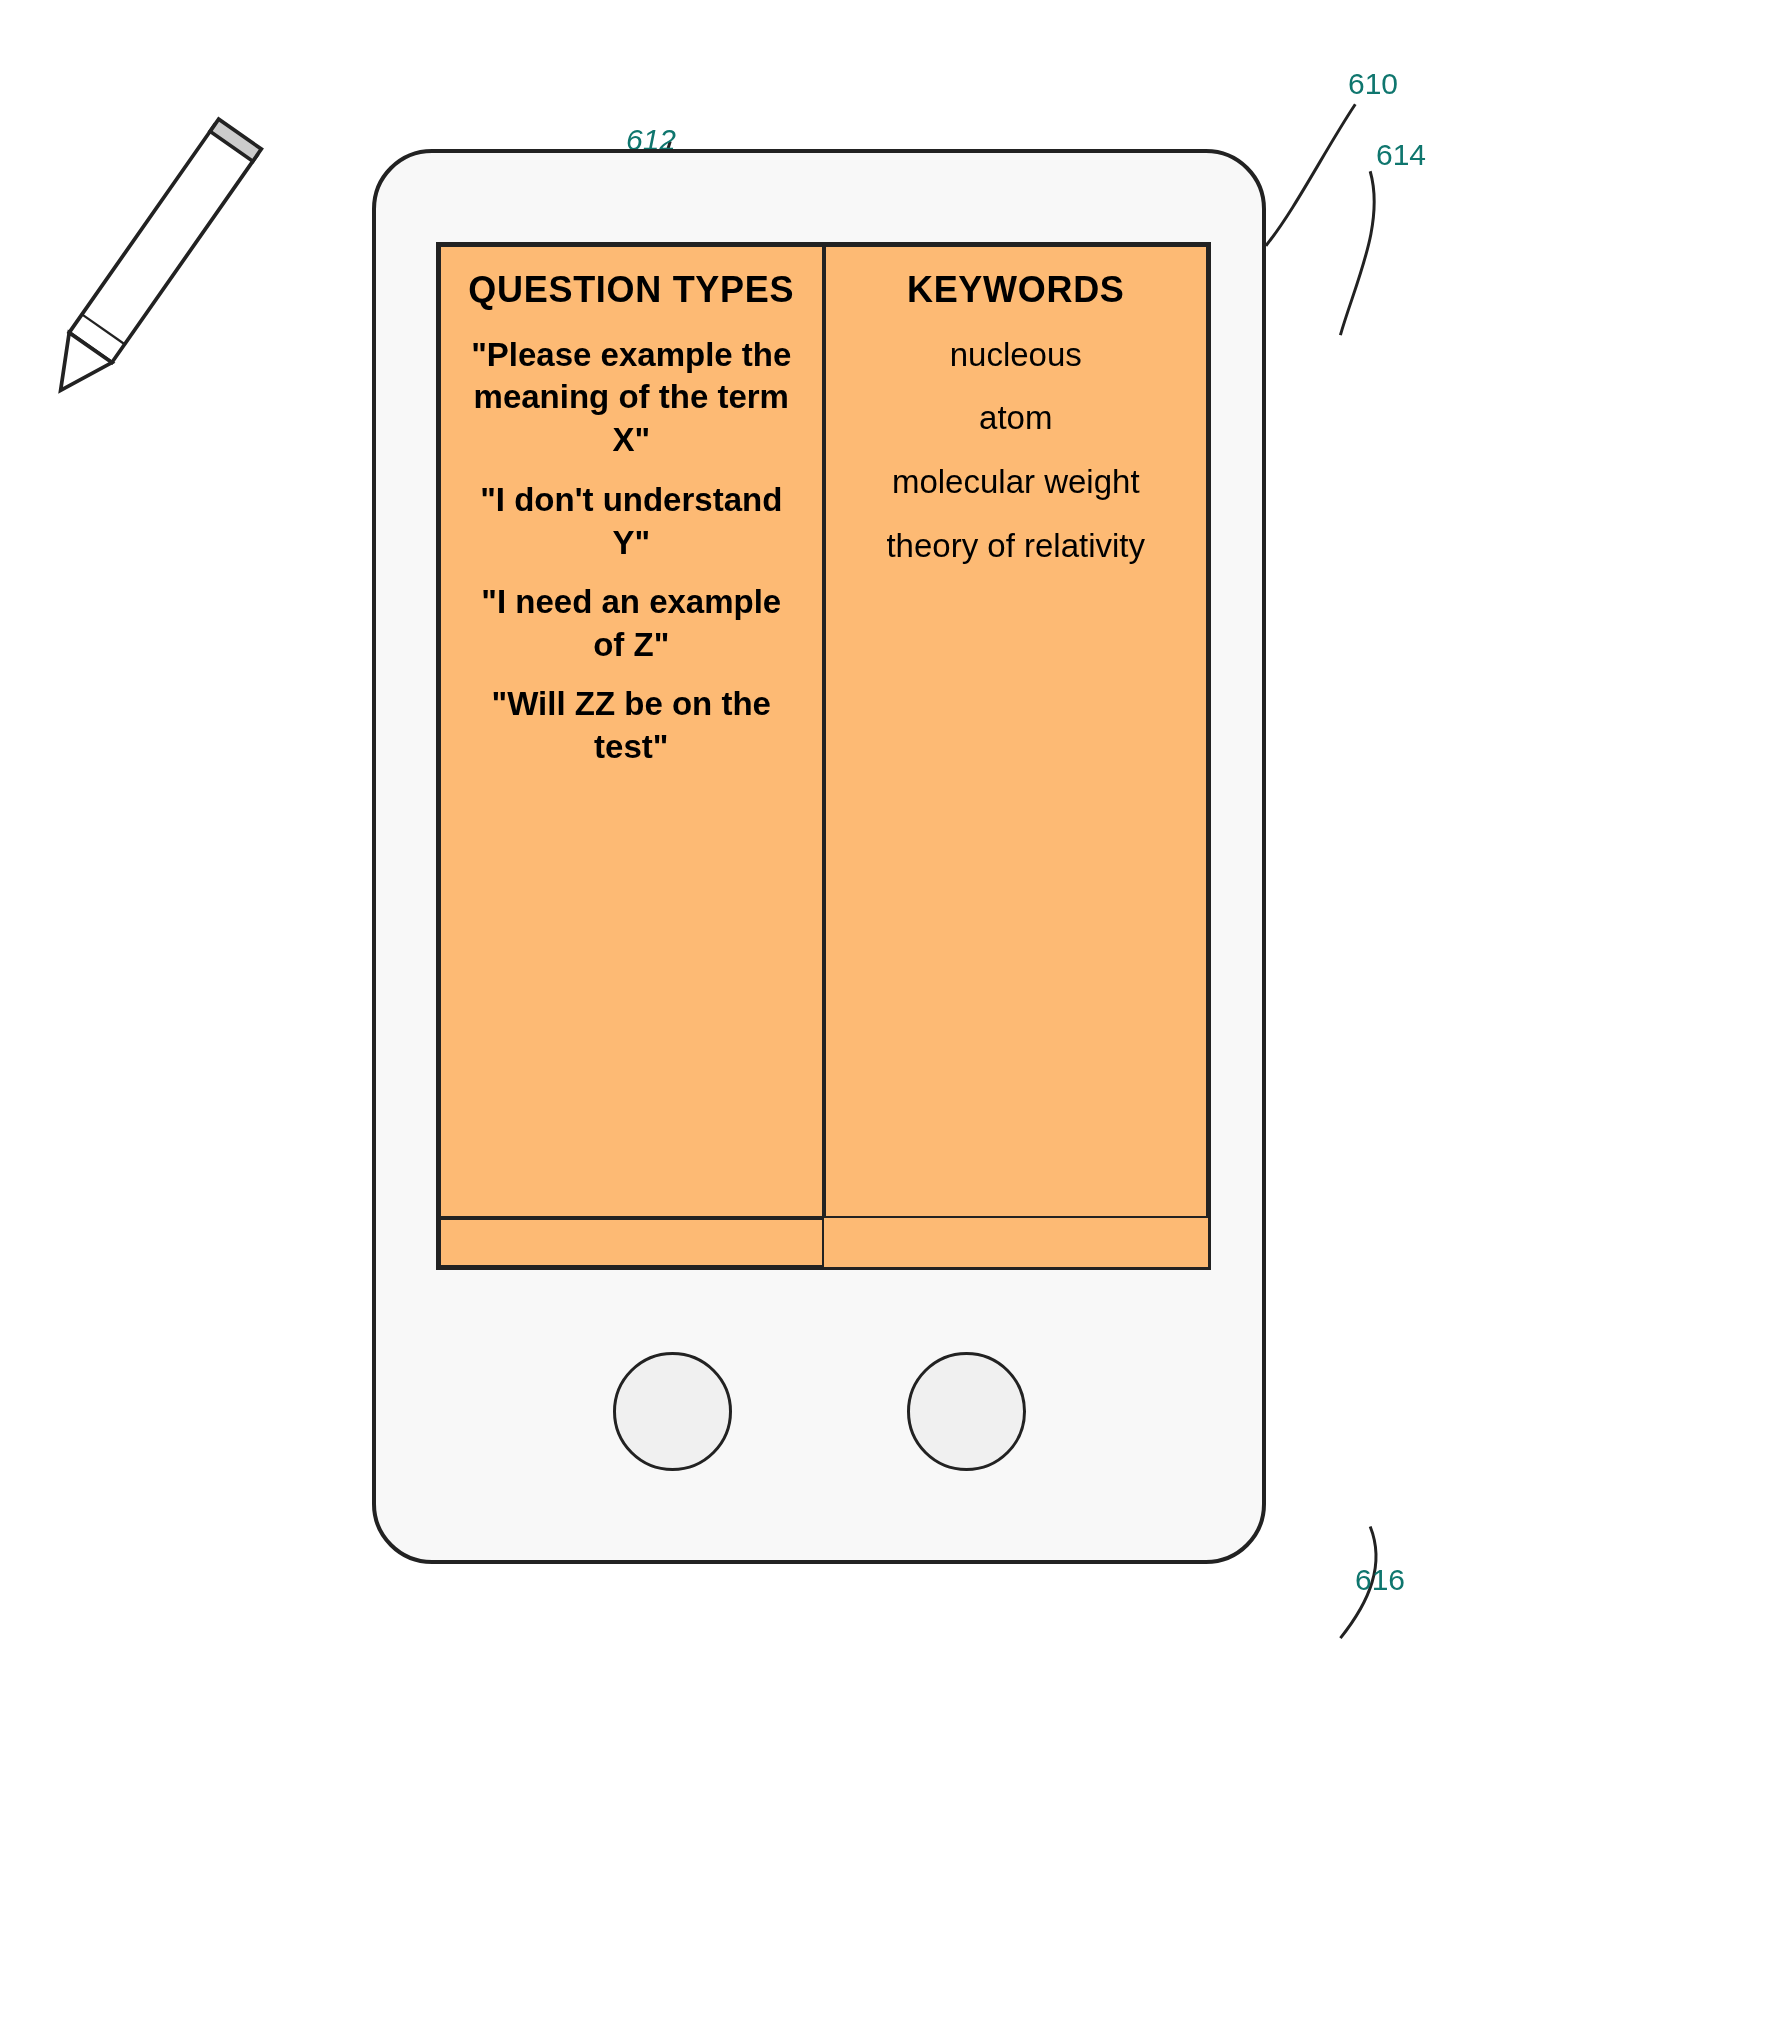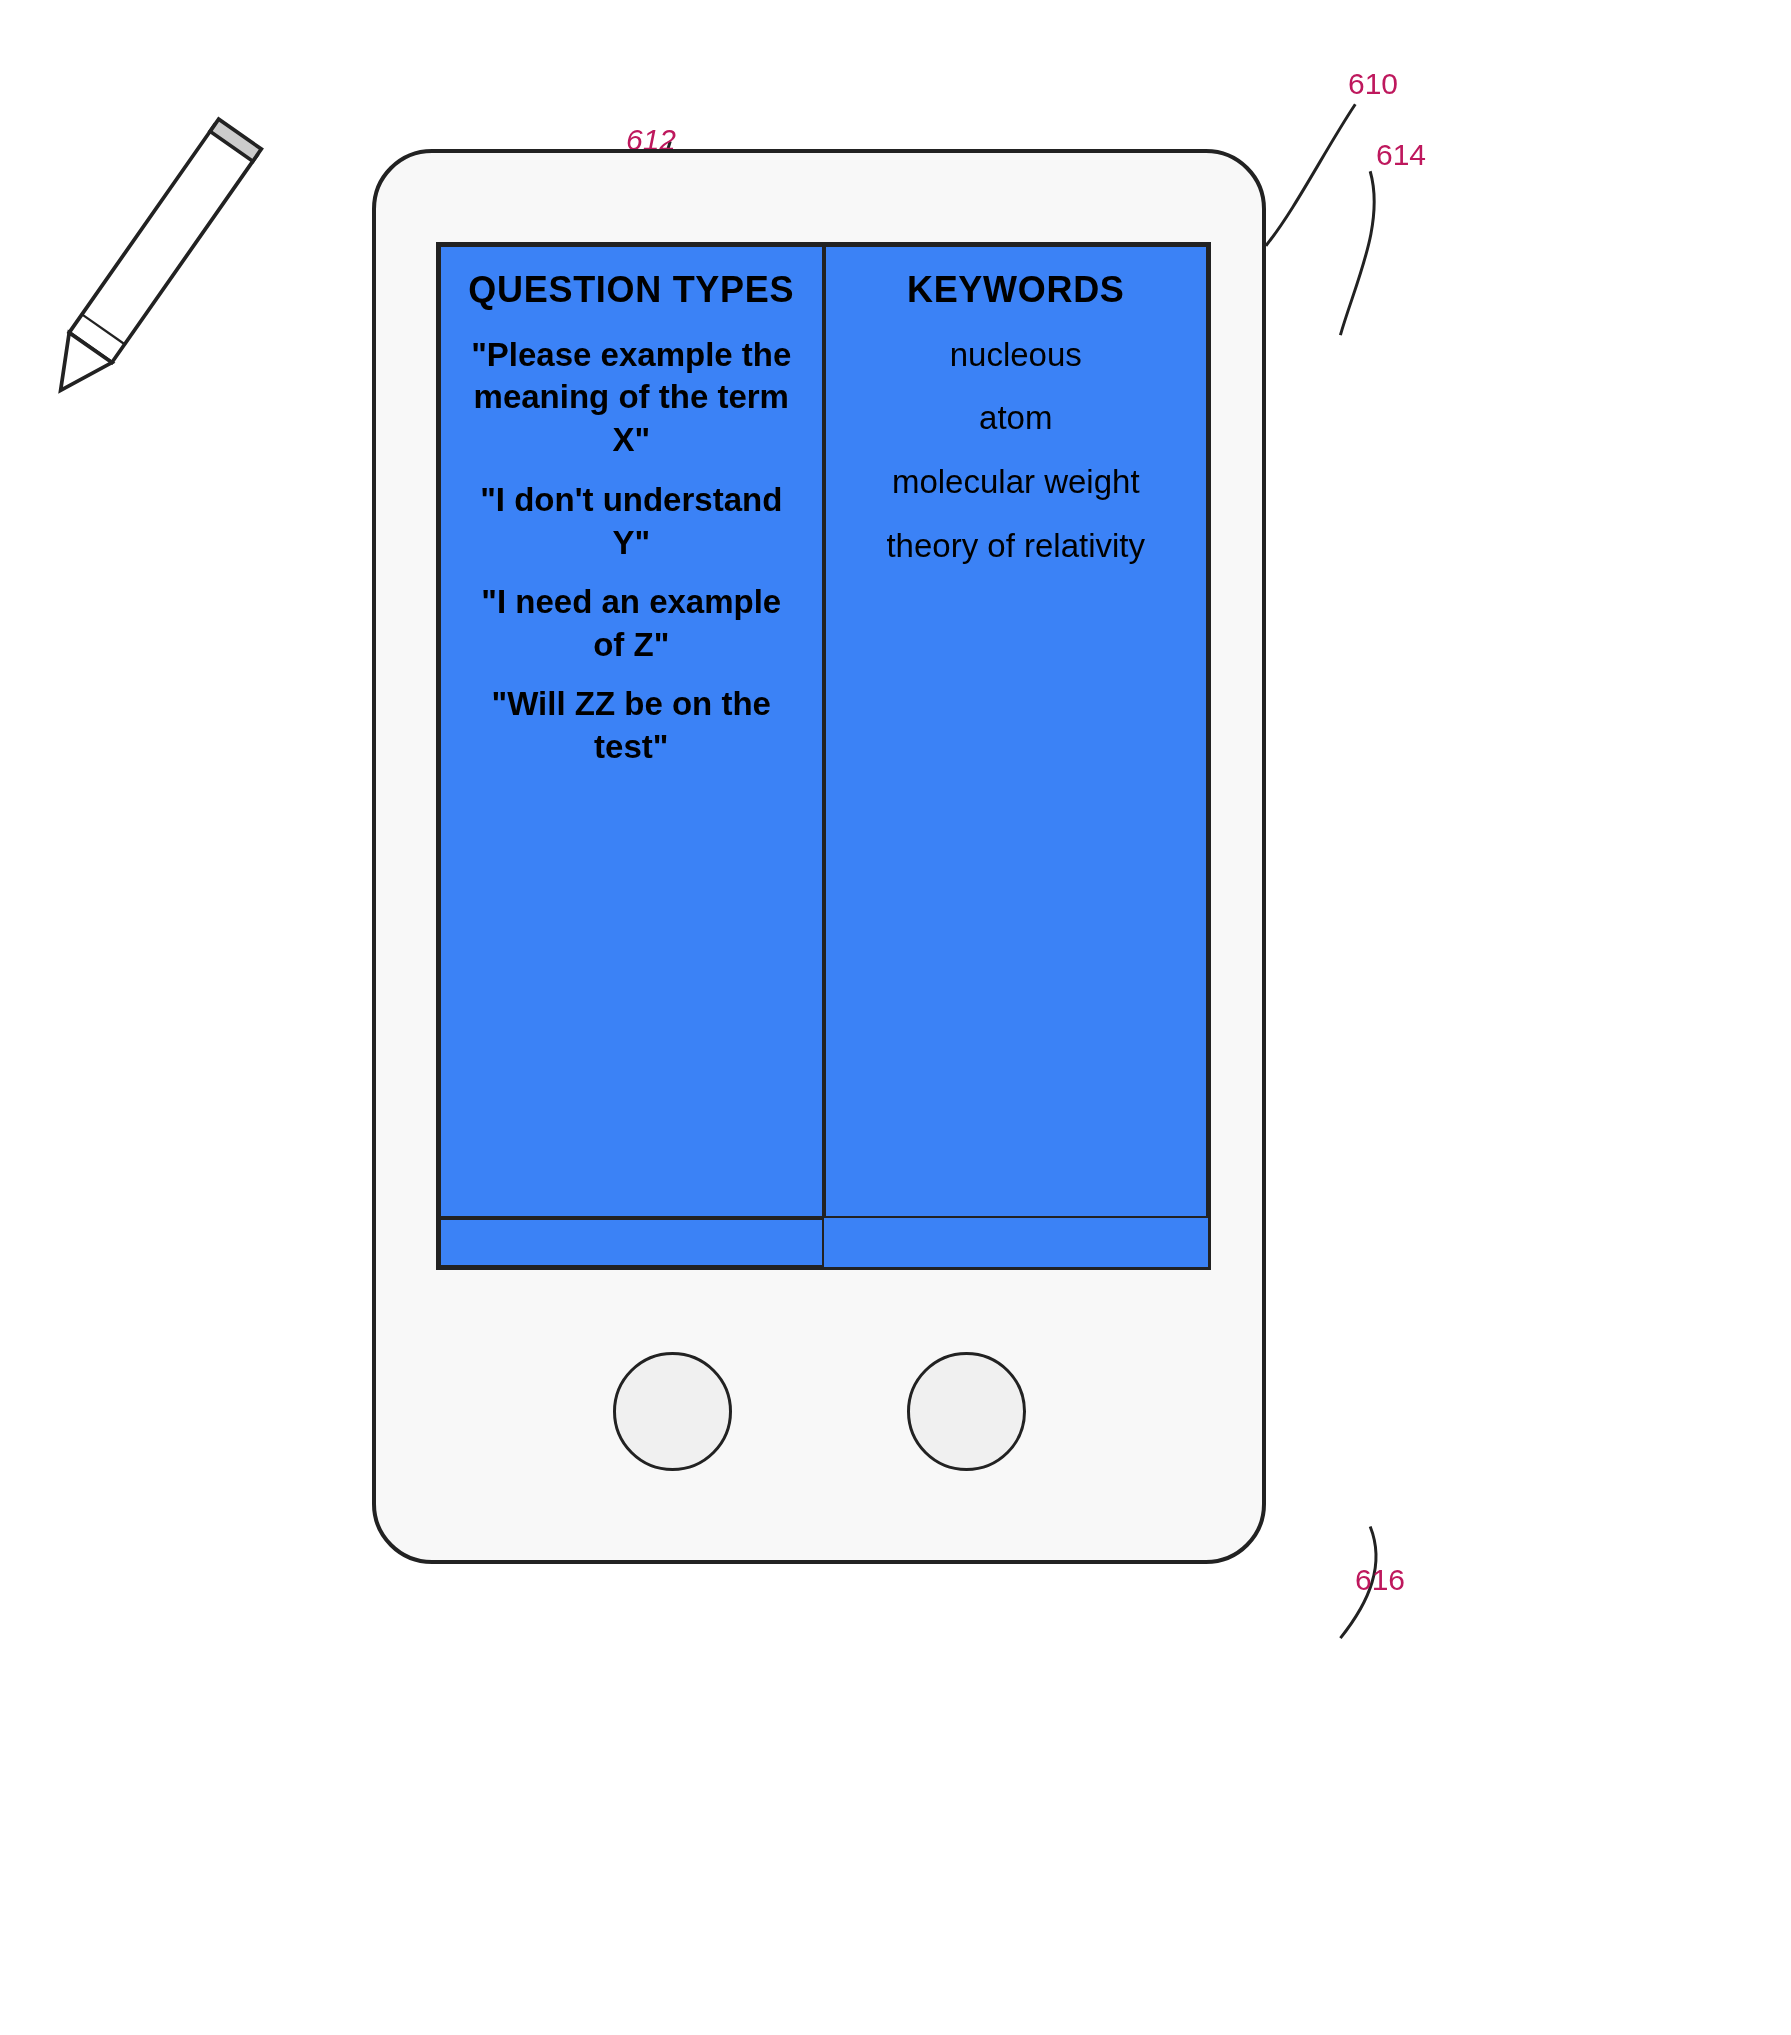--- a/index.html
+++ b/index.html
@@ -26,21 +26,21 @@
     }
 
     
     .screen {
       position: absolute;
       top: 89px;
       left: 60px;
       width: 775px;
       height: 1028px;
       border: 3px solid #222;
-      background: #3b82f6;
+      background: #fdba74;
       display: flex;
       flex-direction: column;
       align-items: center;
     }
 
     
     .screen-grid {
       display: grid;
       grid-template-columns: 1fr 1fr;
       grid-template-rows: 1fr auto;
@@ -119,21 +119,21 @@
       border-radius: 50%;
       border: 3.7px solid #222;
       background: #f0f0f0;
     }
 
     
     .ref-label {
       position: absolute;
       font-size: 30px;
       font-family: Arial, Helvetica, sans-serif;
-      color: #be185d;
+      color: #0f766e;
     }
 
     
     .leader-svg {
       position: absolute;
       top: 0;
       left: 0;
       width: 100%;
       height: 100%;
       pointer-events: none;

